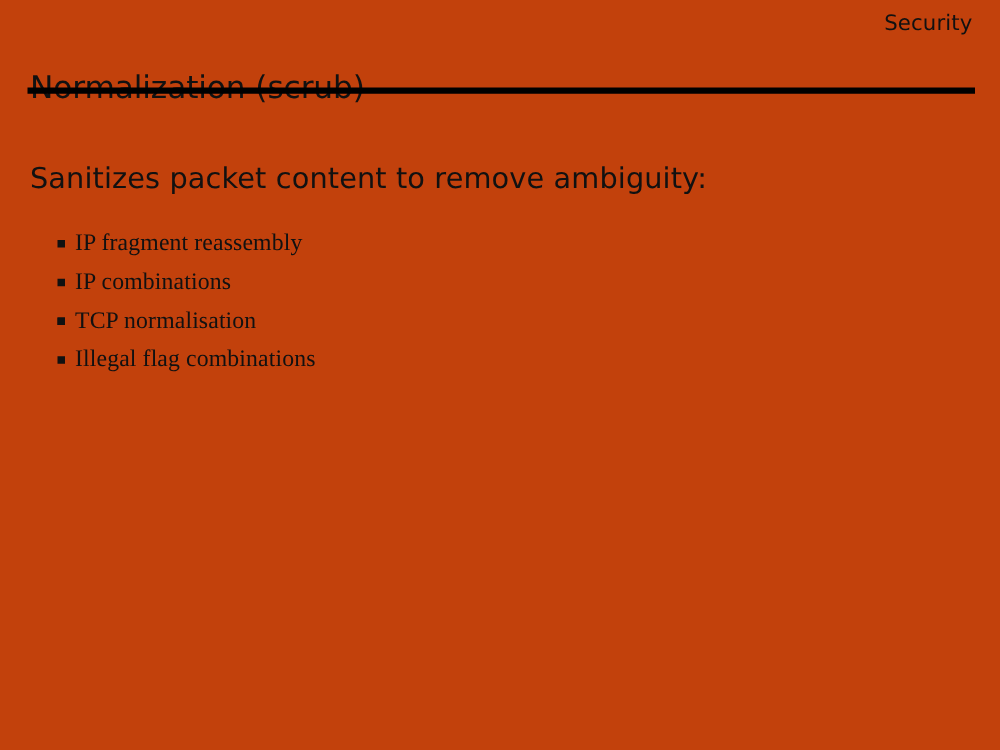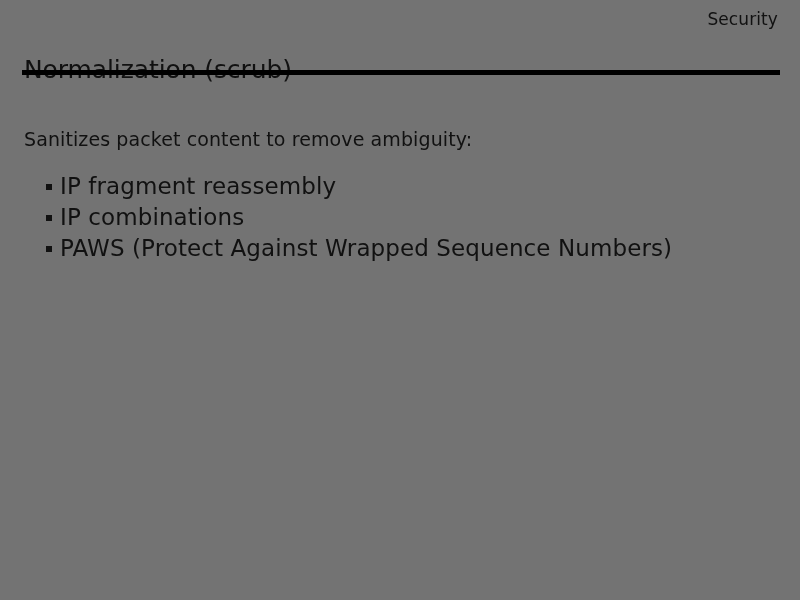--- a/index.html
+++ b/index.html
@@ -14,21 +14,21 @@
     font-family: "DejaVu Sans", sans-serif;
     color: #111111;
     overflow: hidden;
   }
 
   .slide {
     position: relative;
     width: 800px;
     height: 600px;
     box-sizing: border-box;
-    background: #737373;
+    background: #c2410c;
   }
 
   
   .slide-header {
     position: absolute;
     top: 8px;
     right: 22px;
     font-size: 17px;
     font-weight: 400;
     letter-spacing: 0.1px;
@@ -61,43 +61,44 @@
 
   
   .slide-body {
     position: absolute;
     top: 107px;
     left: 24px;
     right: 20px;
   }
 
   .lead-line {
-    font-size: 19px;
+    font-size: 23px;
     font-weight: 400;
     line-height: 26px;
     color: #111111;
     letter-spacing: 0.1px;
     white-space: nowrap;
   }
 
   .bullet-list {
     list-style: none;
     margin: 7px 0 0 0;
     padding: 0;
   }
 
   .bullet-item {
     position: relative;
     padding-left: 36px;
-    font-size: 23px;
+    font-size: 19px;
     font-weight: 400;
     line-height: 31px;
     color: #111111;
     letter-spacing: 0.1px;
     white-space: nowrap;
+    font-family: Liberation Serif, serif;
   }
 
   .bullet-marker {
     position: absolute;
     left: 22px;
     top: 13px;
     width: 6px;
     height: 6px;
     background: #111111;
   }
@@ -128,18 +129,22 @@
       </li>
       <li class="bullet-item">
         <span class="bullet-marker"></span>
         <span class="bullet-text">IP combinations</span>
       </li>
       <li class="bullet-item">
         <span class="bullet-marker"></span>
       </li>
       <li class="bullet-item">
         <span class="bullet-marker"></span>
-        <span class="bullet-text">PAWS (Protect Against Wrapped Sequence Numbers)</span>
+        <span class="bullet-text">TCP normalisation</span>
+      </li>
+      <li class="bullet-item">
+        <span class="bullet-marker"></span>
+        <span class="bullet-text">Illegal flag combinations</span>
       </li>
     </ul>
 
   </div>
 </div>
 
 </body></html>

